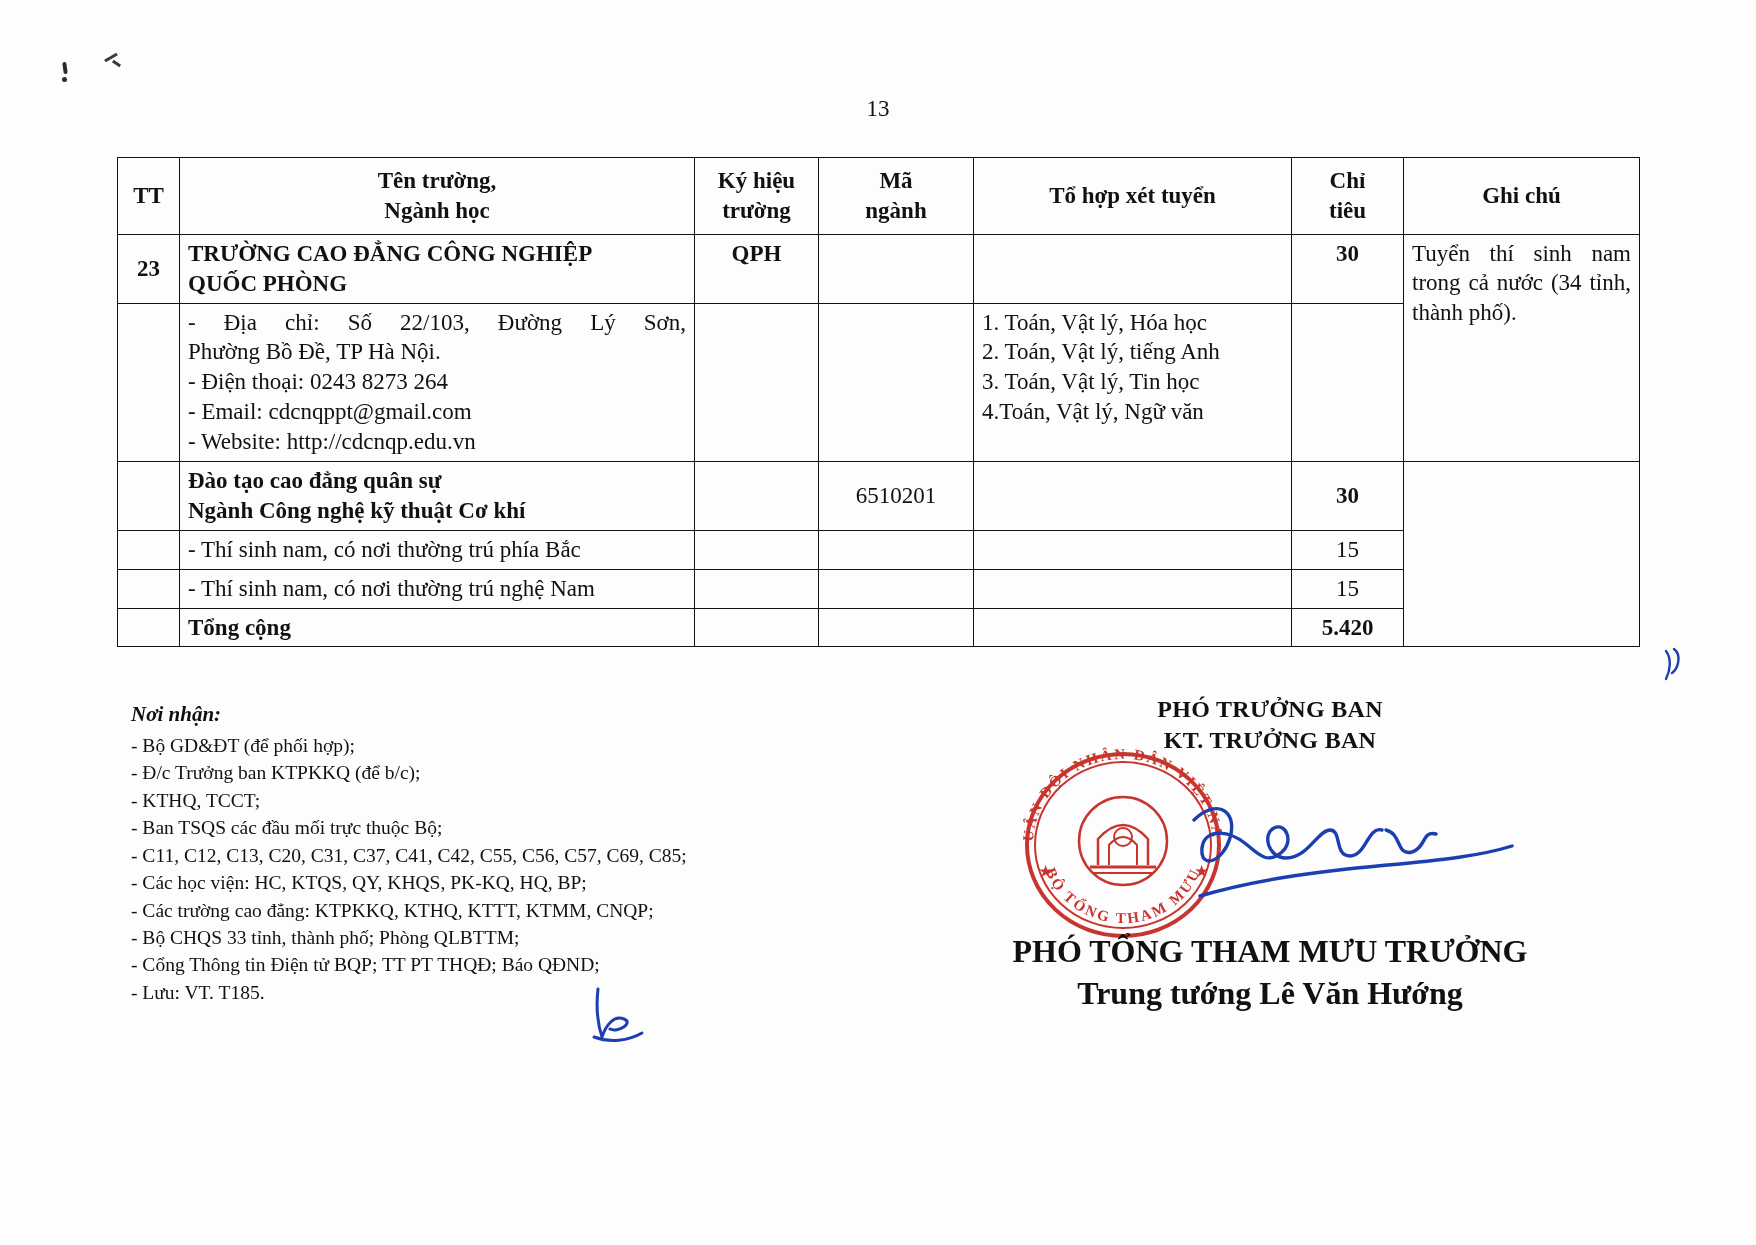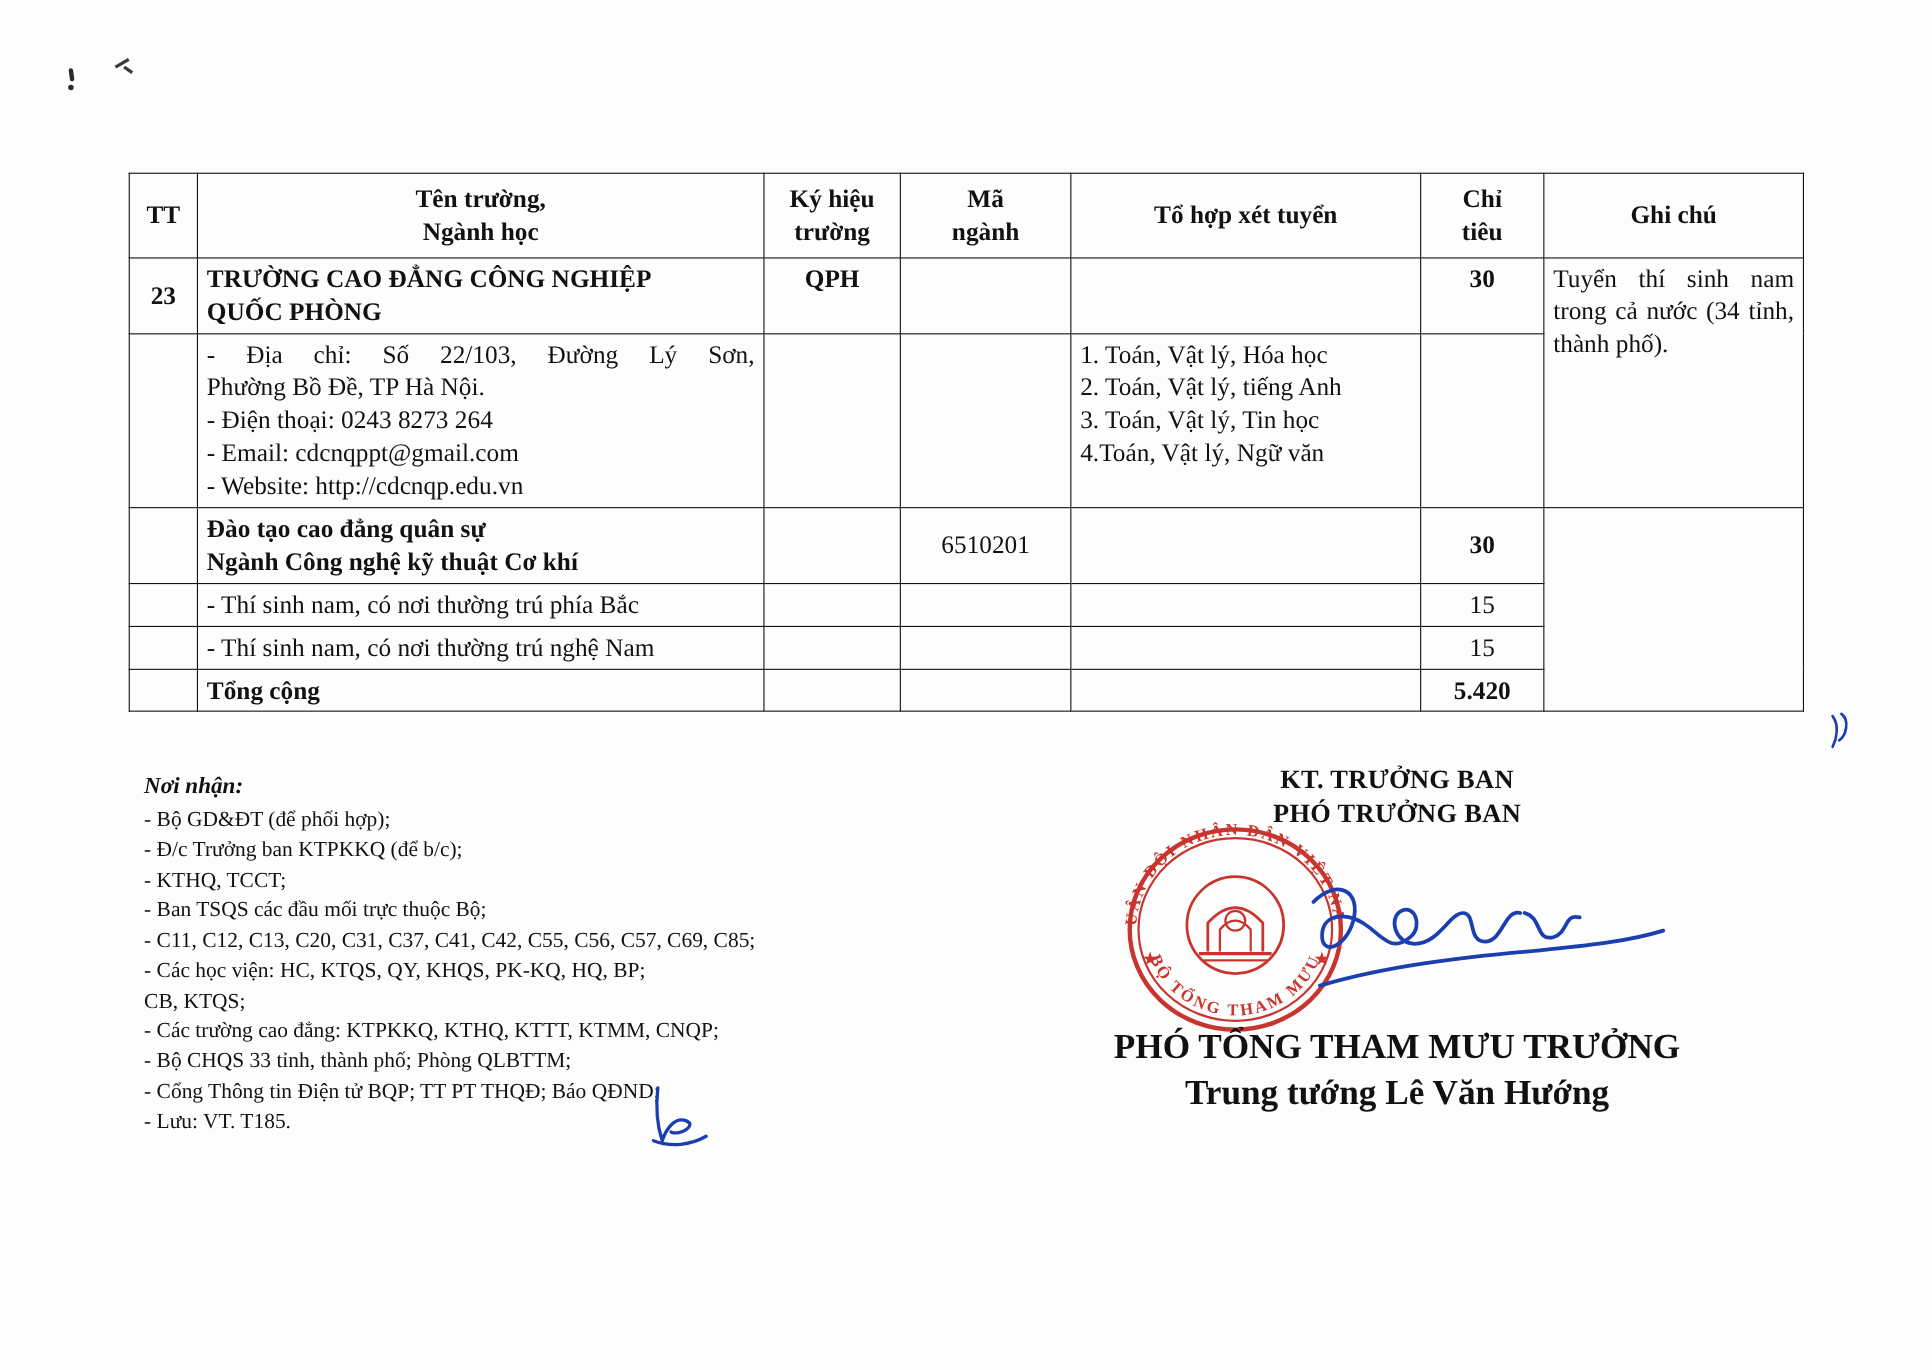--- a/index.html
+++ b/index.html
@@ -191,20 +191,21 @@
 </head>
 <body>
 
 <div class="page">
 
   <div class="mark-a"></div>
   <div class="mark-b"></div>
   <div class="mark-c"></div>
   <div class="mark-d"></div>
 
+  <div class="page-number">13</div>
 
   <table class="main">
     <colgroup>
       <col class="c-tt">
         <col class="c-name">
         <col class="c-ky">
         <col class="c-ma">
         <col class="c-th">
         <col class="c-ct">
         <col class="c-note">
@@ -313,30 +314,29 @@
   </table>
 
   <div class="recipients">
     <div class="title">Nơi nhận:</div>
     <div class="item">- Bộ GD&amp;ĐT (để phối hợp);</div>
     <div class="item">- Đ/c Trưởng ban KTPKKQ (để b/c);</div>
     <div class="item">- KTHQ, TCCT;</div>
     <div class="item">- Ban TSQS các đầu mối trực thuộc Bộ;</div>
     <div class="item">- C11, C12, C13, C20, C31, C37, C41, C42, C55, C56, C57, C69, C85;</div>
     <div class="item">- Các học viện: HC, KTQS, QY, KHQS, PK-KQ, HQ, BP;</div>
-    <div class="item">CB, KTQS;</div>
     <div class="item">- Các trường cao đẳng: KTPKKQ, KTHQ, KTTT, KTMM, CNQP;</div>
     <div class="item">- Bộ CHQS 33 tỉnh, thành phố; Phòng QLBTTM;</div>
     <div class="item">- Cổng Thông tin Điện tử BQP; TT PT THQĐ; Báo QĐND;</div>
     <div class="item">- Lưu: VT. T185.</div>
   </div>
 
   <div class="signblock">
+    <div class="l1">PHÓ TRƯỞNG BAN</div>
     <div class="l1">KT. TRƯỞNG BAN</div>
-    <div class="l1">PHÓ TRƯỞNG BAN</div>
   </div>
 
   <div class="stamp">
     <svg width="222" height="200" viewBox="0 0 222 200">
       <defs>
         <path id="outerArc" d="M 21,100 A 90,86 0 1 1 201,100"></path>
         <path id="lowerArc" d="M 29,100 A 82,78 0 1 0 193,100"></path>
       </defs>
       <ellipse cx="111" cy="100" rx="96" ry="91" fill="none" stroke="#c8352e" stroke-width="4"></ellipse>
       <ellipse cx="111" cy="100" rx="88" ry="83" fill="none" stroke="#c8352e" stroke-width="2"></ellipse>

